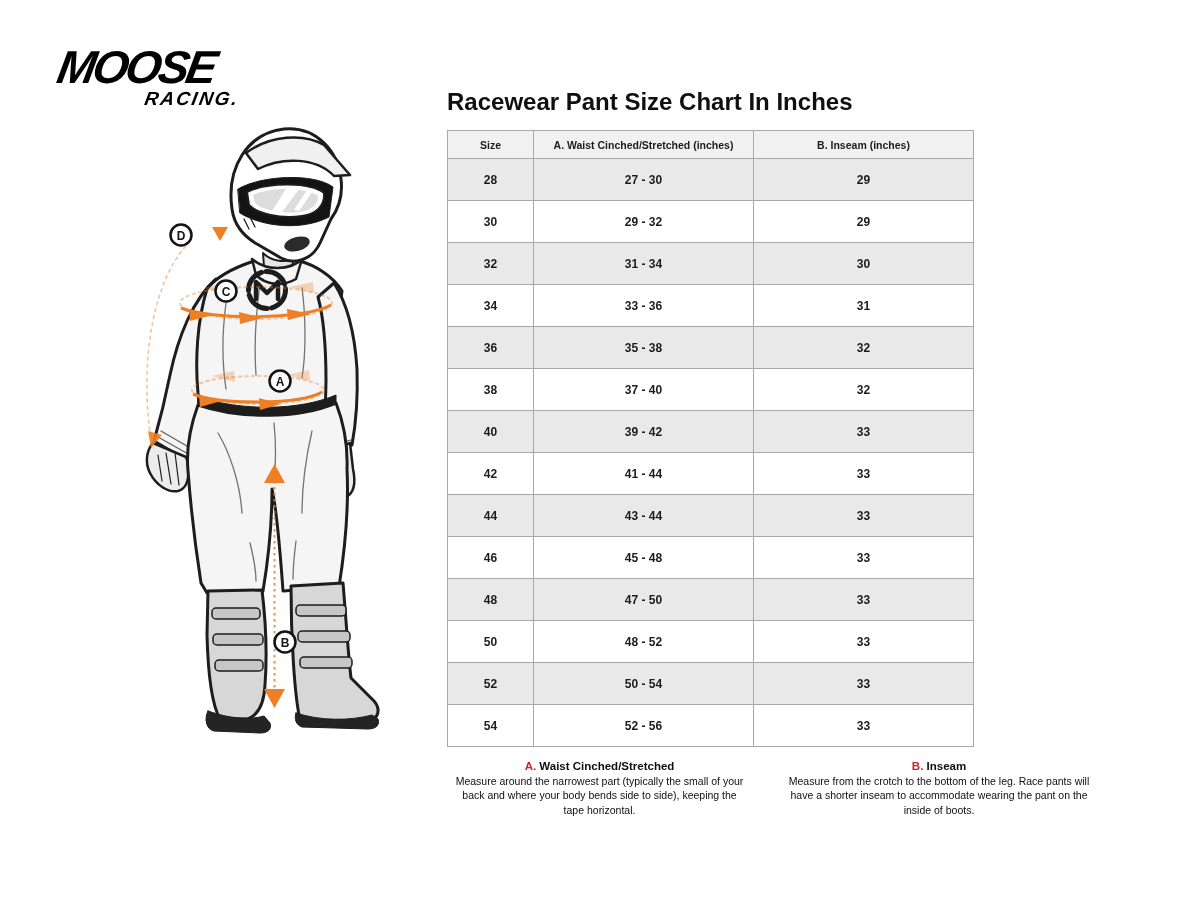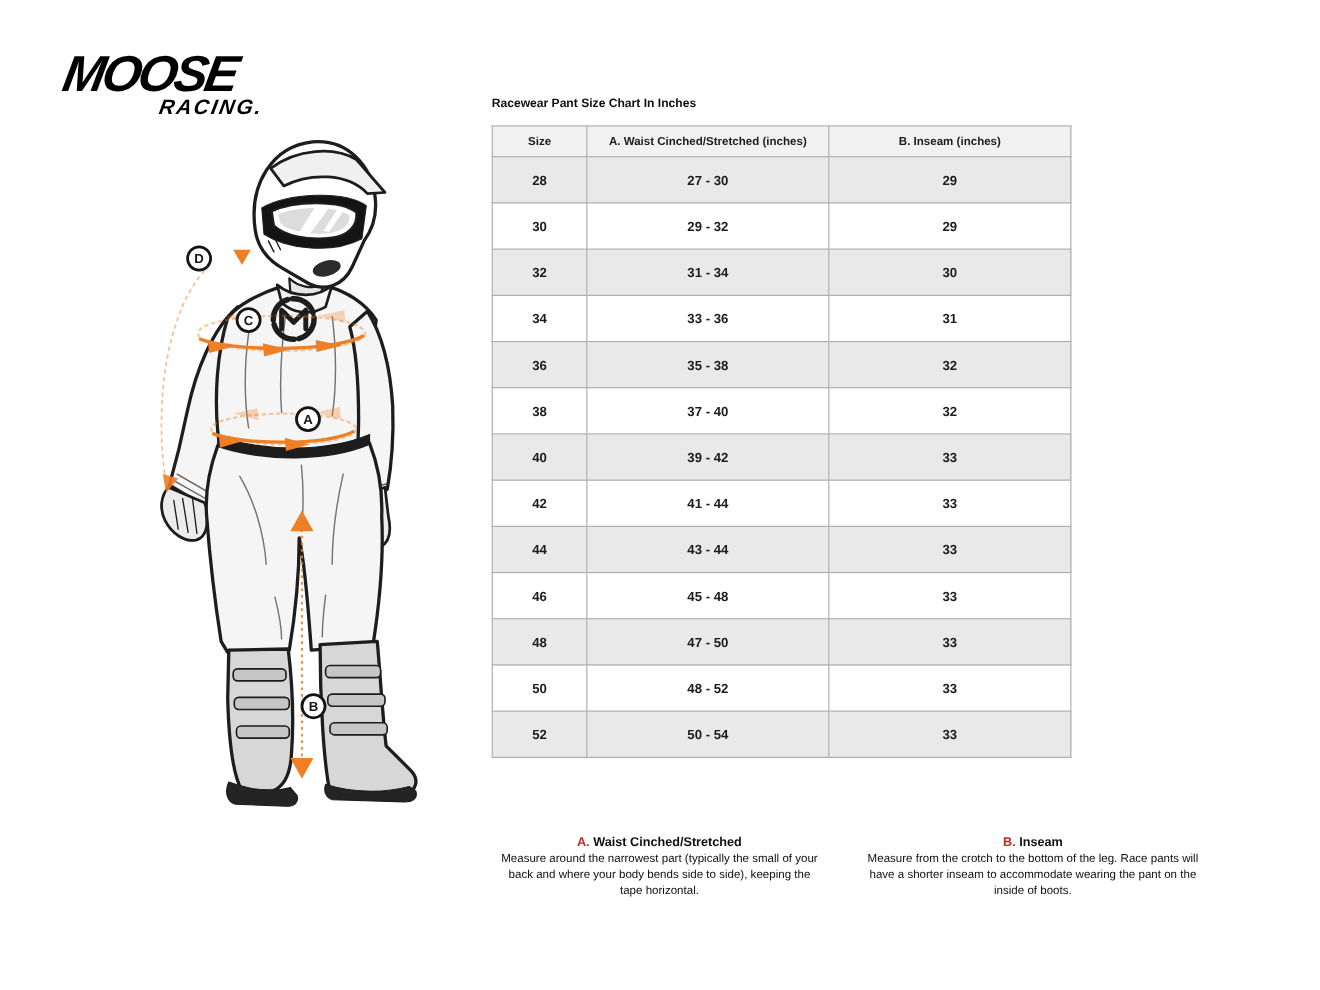--- a/index.html
+++ b/index.html
@@ -12,21 +12,21 @@
             line-height:0.85;color:#000;transform:skewX(-10deg);}
   .logo-bottom{font-size:19px;font-weight:bold;font-style:italic;letter-spacing:2px;
                color:#000;text-align:right;transform:skewX(-10deg);margin-top:1px;padding-right:4px;}
 
   
   .rider{position:absolute;left:50px;top:113px;width:380px;height:630px;}
   .rider text.marker{font-size:12px;font-weight:bold;fill:#141414;text-anchor:middle;}
 
   
   .chart-area{position:absolute;left:447px;top:88px;width:524px;}
-  .section-title{margin:0;font-size:11px;font-weight:bold;color:#0f0f0f;}
+  .section-title{margin:0;font-size:24px;font-weight:bold;color:#0f0f0f;}
   table.size-table{border-collapse:collapse;margin-top:14px;width:524px;table-layout:fixed;}
   table.size-table th,table.size-table td{border:1px solid #a8a8a8;text-align:center;
         vertical-align:middle;padding:0;}
   table.size-table th{height:27px;background:#f1f1f1;font-size:10.5px;font-weight:bold;color:#1c1c1c;}
   table.size-table td{height:41px;font-size:12px;font-weight:bold;color:#1c1c1c;background:#fff;}
   table.size-table tbody tr:nth-child(odd) td{background:#e9e9e9;}
   table.size-table th:nth-child(1){width:85px;}
   table.size-table th:nth-child(2){width:219px;}
   table.size-table th:nth-child(3){width:219px;}
 
@@ -225,20 +225,25 @@
             <td>33</td>
           </tr>
           <tr>
             <td>50</td>
             <td>48 - 52</td>
             <td>33</td>
           </tr>
           <tr>
             <td>52</td>
             <td>50 - 54</td>
+            <td>33</td>
+          </tr>
+          <tr>
+            <td>54</td>
+            <td>52 - 56</td>
             <td>33</td>
           </tr>
         </tbody>
     </table>
   </div>
 
   <div class="measure-area">
     <div class="measure-cols">
       <div class="measure-col">
         <div class="measure-heading">

